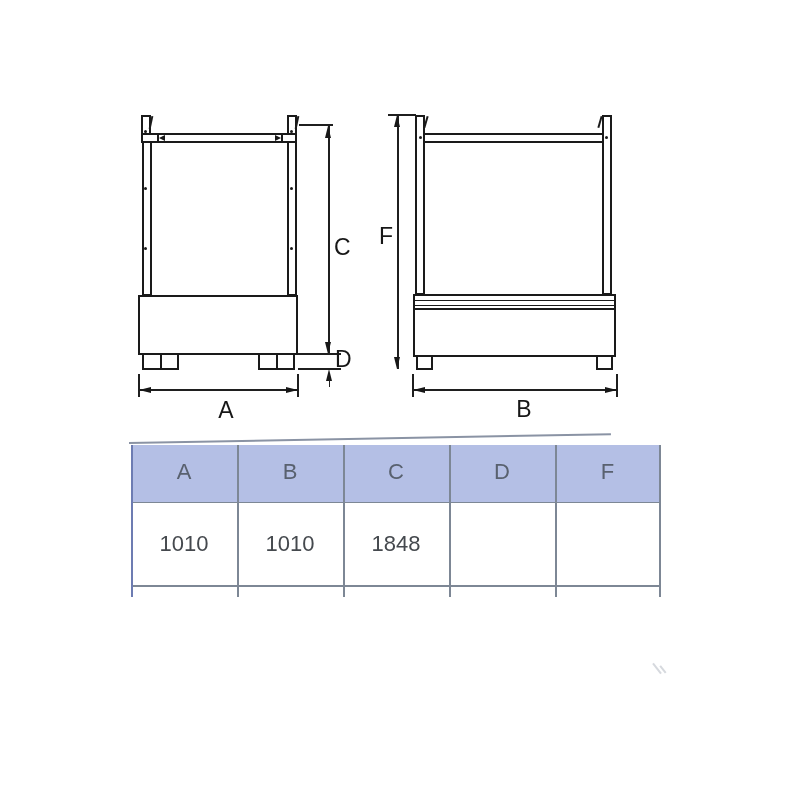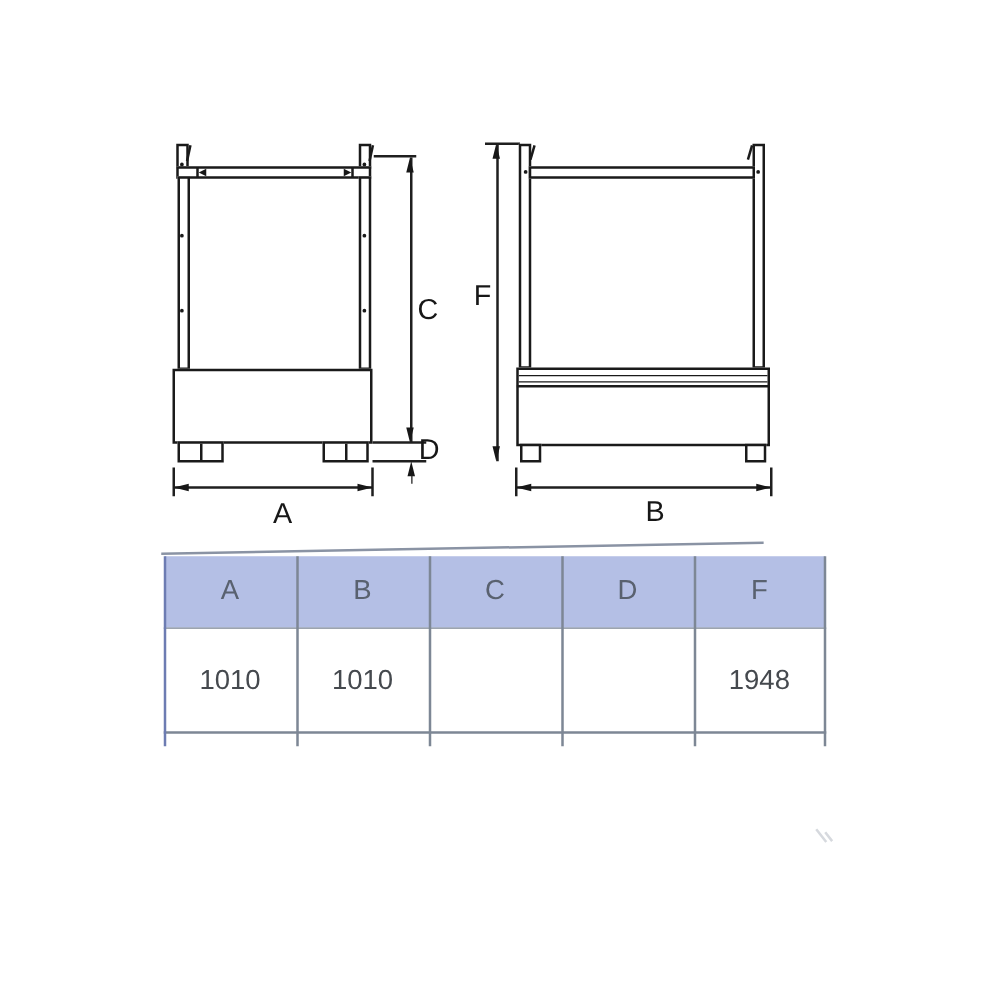--- a/index.html
+++ b/index.html
@@ -140,19 +140,19 @@
     <div class="tl" style="left:659px;top:445px;width:1.5px;height:152px;"></div>
 
     <div class="th-cell" style="left:131px;">A</div>
     <div class="th-cell" style="left:237px;">B</div>
     <div class="th-cell" style="left:343px;">C</div>
     <div class="th-cell" style="left:449px;">D</div>
     <div class="th-cell" style="left:555px;width:105px;">F</div>
 
     <div class="td-cell" style="left:131px;">1010</div>
     <div class="td-cell" style="left:237px;">1010</div>
-    <div class="td-cell" style="left:555px;width:105px;">1948</div>
+    <div class="td-cell" style="left:343px;">1848</div>
 
     <div class="faint" style="left:656px;top:662px;width:2px;height:13px;transform:rotate(-38deg);"></div>
     <div class="faint" style="left:662px;top:665px;width:1.5px;height:9px;transform:rotate(-38deg);"></div>
   </div>
 
 </div>
 
 </body></html>

